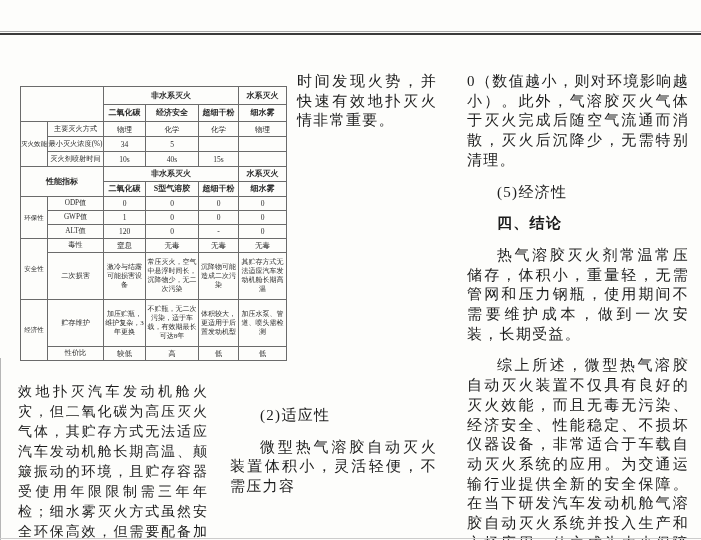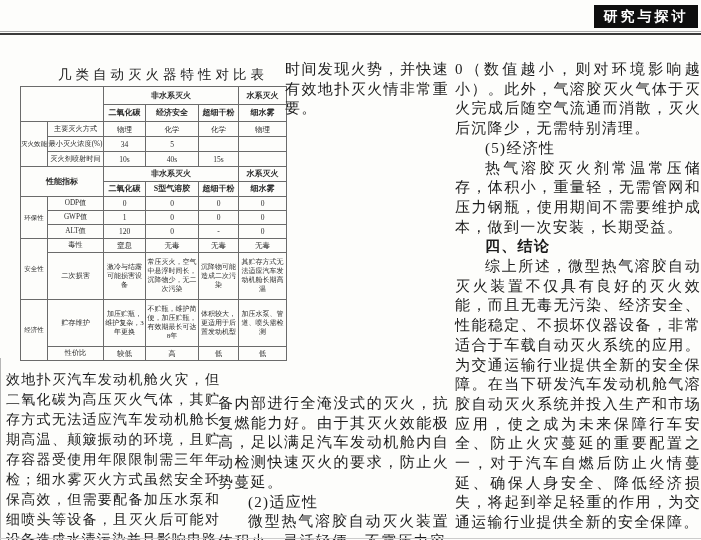--- a/index.html
+++ b/index.html
@@ -42,21 +42,21 @@
   td.corner{border-top:1px solid transparent;border-left:1px solid transparent;}
   td.hed{font-weight:bold;font-size:8px;}
   td.grp{font-size:6.5px;white-space:nowrap;}
   td.lab{font-size:7.2px;white-space:nowrap;}
   td.perf{font-weight:bold;font-size:8px;text-align:left;padding-left:5px;}
   td.wrap{font-size:7px;text-align:left;padding:1px 2px;line-height:9px;word-break:break-all;}
   tr.r18{height:18px;} tr.r17{height:17px;} tr.r15{height:15px;}
   tr.r14{height:14px;margin-top:16px;} tr.r47{height:47px;}
 
   
-  .col p{margin:0;text-align:justify;word-break:break-all;}
+  .col p{margin:12px;text-align:justify;word-break:break-all;}
   .indent{text-indent:2em;}
   .bold{font-weight:bold;}
   .col-left{
     position:absolute;left:6px;top:370px;width:214px;
     font-size:14px;letter-spacing:1.1px;line-height:20px;
   }
   .col-mid-upper{
     position:absolute;left:285px;top:60px;width:164px;
     font-size:15px;letter-spacing:1.3px;line-height:19.7px;
   }
@@ -67,25 +67,23 @@
   .col-right{
     position:absolute;left:455px;top:60px;width:246px;
     font-size:15px;letter-spacing:1.3px;line-height:19.7px;
   }
 </style>
 </head>
 <body>
 
 <div class="page">
 
-  <div class="badge">研究与探讨</div>
   <div class="rule-light"></div>
   <div class="rule-dark"></div>
 
-  <div class="table-title">几类自动灭火器特性对比表</div>
 
   <table class="cmp">
     <colgroup>
       <col style="width:26px">
         <col style="width:56px">
       <col style="width:42px">
         <col style="width:53px">
         <col style="width:40px">
         <col style="width:48px">
     </colgroup>
@@ -168,21 +166,21 @@
       <td class="lab">二次损害</td>
       <td class="wrap">激冷与结露可能损害设备</td>
       <td class="wrap">常压灭火，空气中悬浮时间长，沉降物少，无二次污染</td>
       <td class="wrap">沉降物可能造成二次污染</td>
       <td class="wrap">其贮存方式无法适应汽车发动机舱长期高温</td>
     </tr>
     <tr class="r47">
       <td class="grp" rowspan="2">经济性</td>
       <td class="lab">贮存维护</td>
       <td class="wrap">加压贮瓶，维护复杂，3年更换</td>
-      <td class="wrap">不贮瓶，维护简便，加压贮瓶，有效期最长可达8年</td>
+      <td class="wrap">不贮瓶，无二次污染，适于车载，有效期最长可达8年</td>
       <td class="wrap">体积较大，更适用于后置发动机型</td>
       <td class="wrap">加压水泵、管道、喷头需检测</td>
     </tr>
     <tr class="r14">
       <td class="lab">性价比</td>
       <td>较低</td>
       <td>高</td>
       <td>低</td>
       <td>低</td>
     </tr>
@@ -191,29 +189,28 @@
 
   <div class="col col-left">
     <p>效地扑灭汽车发动机舱火灾，但二氧化碳为高压灭火气体，其贮存方式无法适应汽车发动机舱长期高温、颠簸振动的环境，且贮存容器受使用年限限制需三年年检；细水雾灭火方式虽然安全环保高效，但需要配备加压水泵和细喷头等设备，且灭火后可能对设备造成水渍污染并且影响电路</p>
   </div>
 
   <div class="col col-mid-upper">
     <p>时间发现火势，并快速有效地扑灭火情非常重要。</p>
   </div>
 
   <div class="col col-mid-lower">
-    <p>备内部进行全淹没式的灭火，抗复燃能力好。由于其灭火效能极高，足以满足汽车发动机舱内自动检测快速灭火的要求，防止火势蔓延。</p>
     <p class="indent">(2)适应性</p>
     <p class="indent">微型热气溶胶自动灭火装置体积小，灵活轻便，不需压力容</p>
   </div>
 
   <div class="col col-right">
     <p>0（数值越小，则对环境影响越小）。此外，气溶胶灭火气体于灭火完成后随空气流通而消散，灭火后沉降少，无需特别清理。</p>
     <p class="indent">(5)经济性</p>
+    <p class="indent bold">四、结论</p>
     <p class="indent">热气溶胶灭火剂常温常压储存，体积小，重量轻，无需管网和压力钢瓶，使用期间不需要维护成本，做到一次安装，长期受益。</p>
-    <p class="indent bold">四、结论</p>
     <p class="indent">综上所述，微型热气溶胶自动灭火装置不仅具有良好的灭火效能，而且无毒无污染、经济安全、性能稳定、不损坏仪器设备，非常适合于车载自动灭火系统的应用。为交通运输行业提供全新的安全保障。在当下研发汽车发动机舱气溶胶自动灭火系统并投入生产和市场应用，使之成为未来保障行车安全、防止火灾蔓延的重要配置之一，对于汽车自燃后防止火情蔓延、确保人身安全、降低经济损失，将起到举足轻重的作用，为交通运输行业提供全新的安全保障。</p>
   </div>
 
   <div class="edge-left"></div>
   <div class="edge-bottom"></div>
 
 </div>
 
 </body></html>

